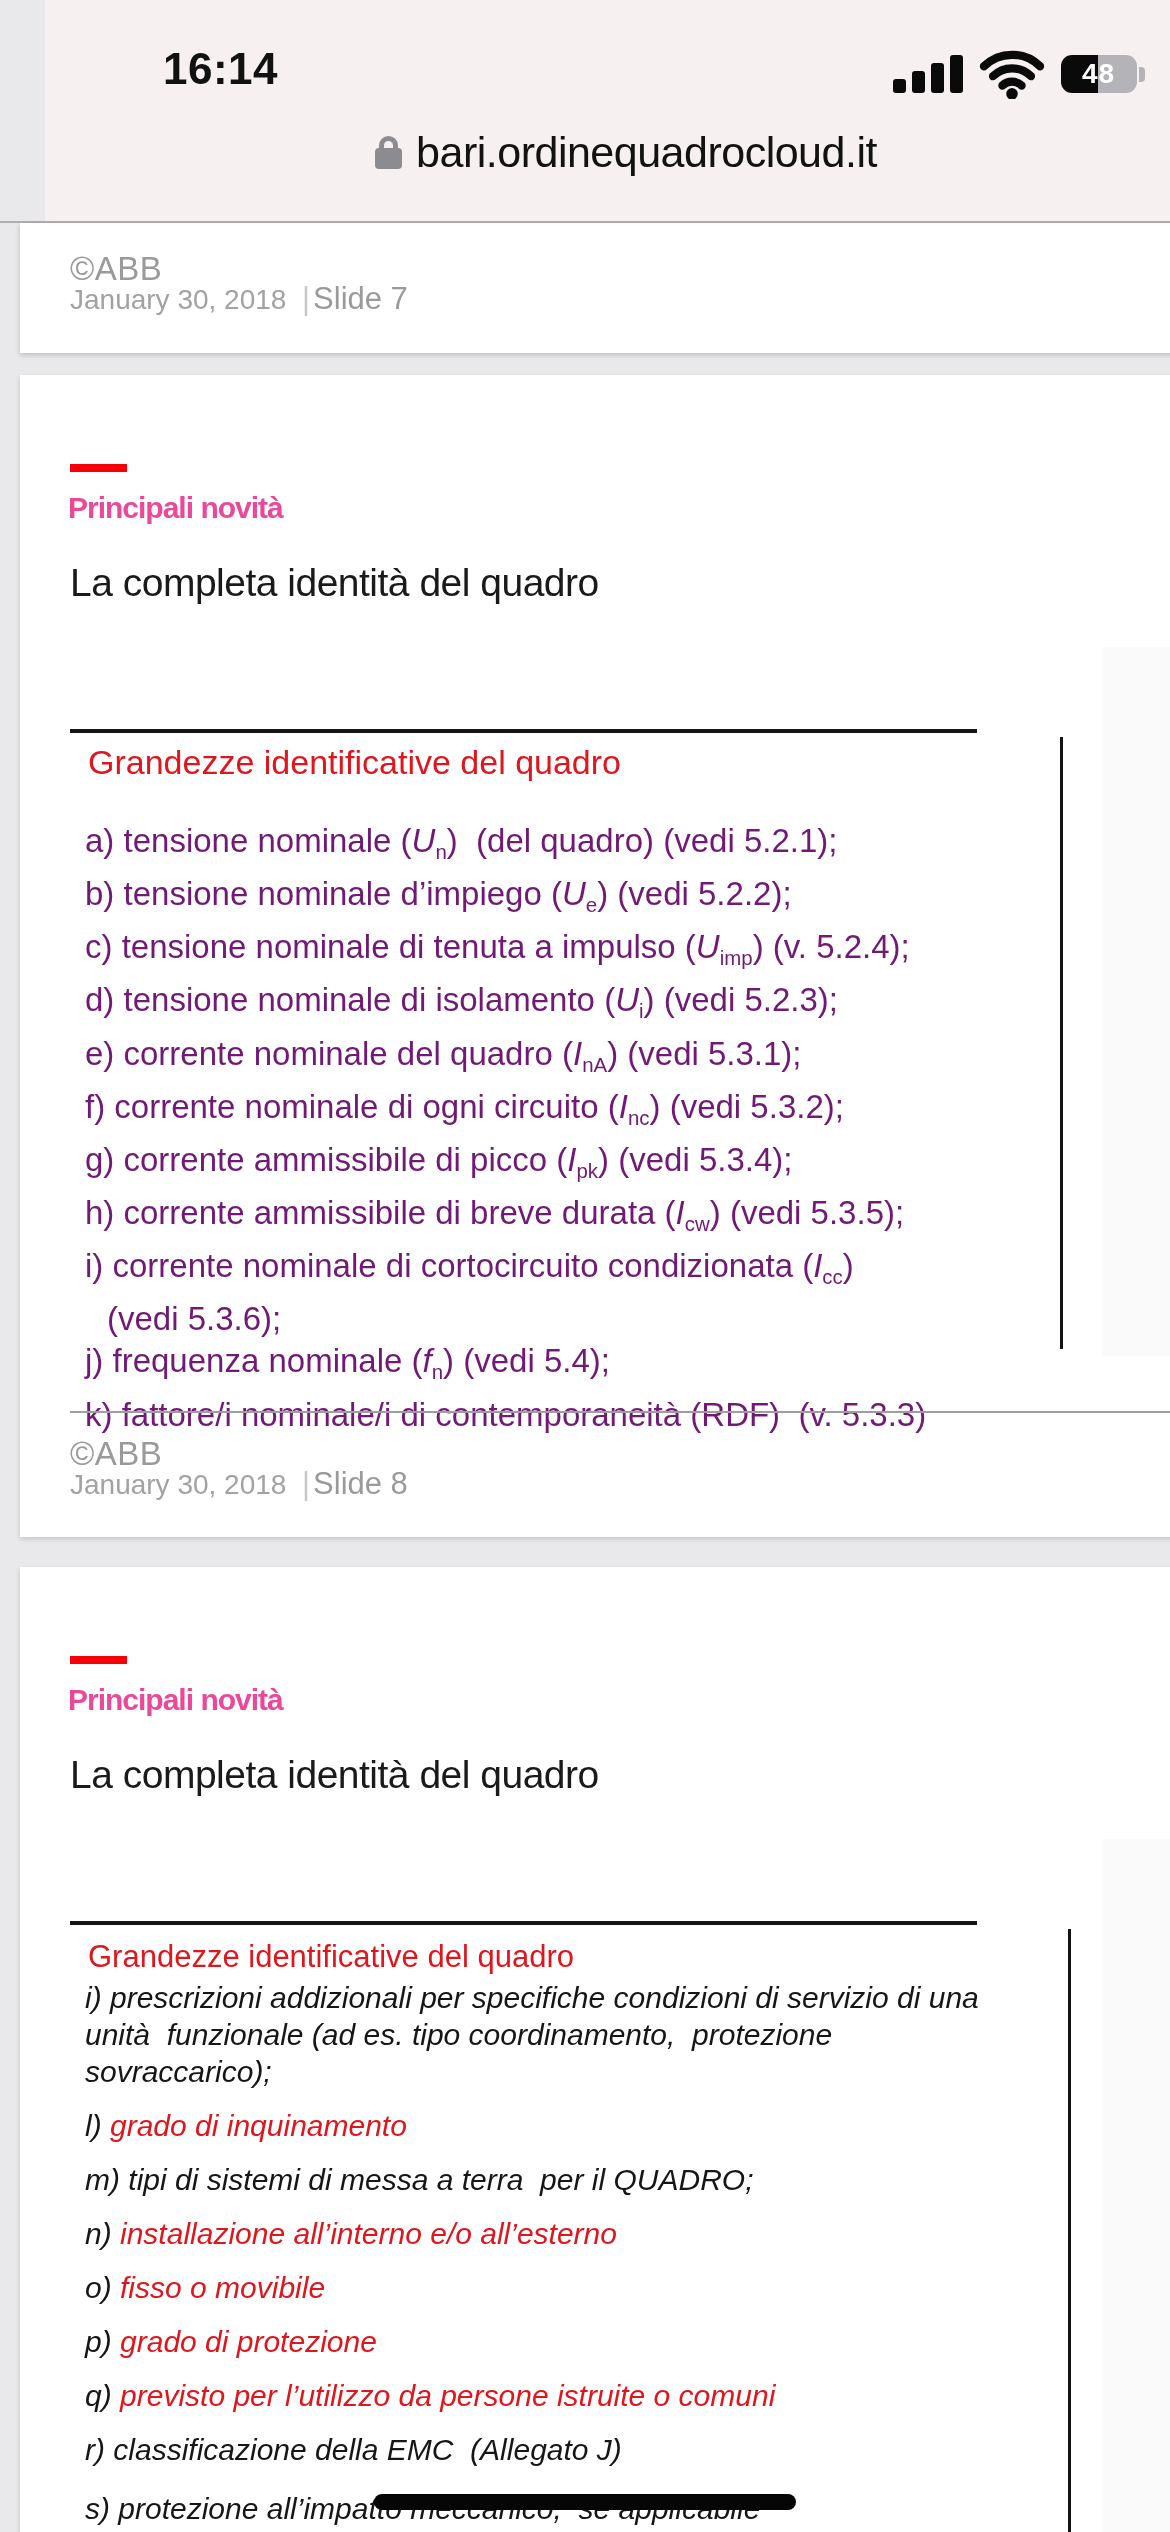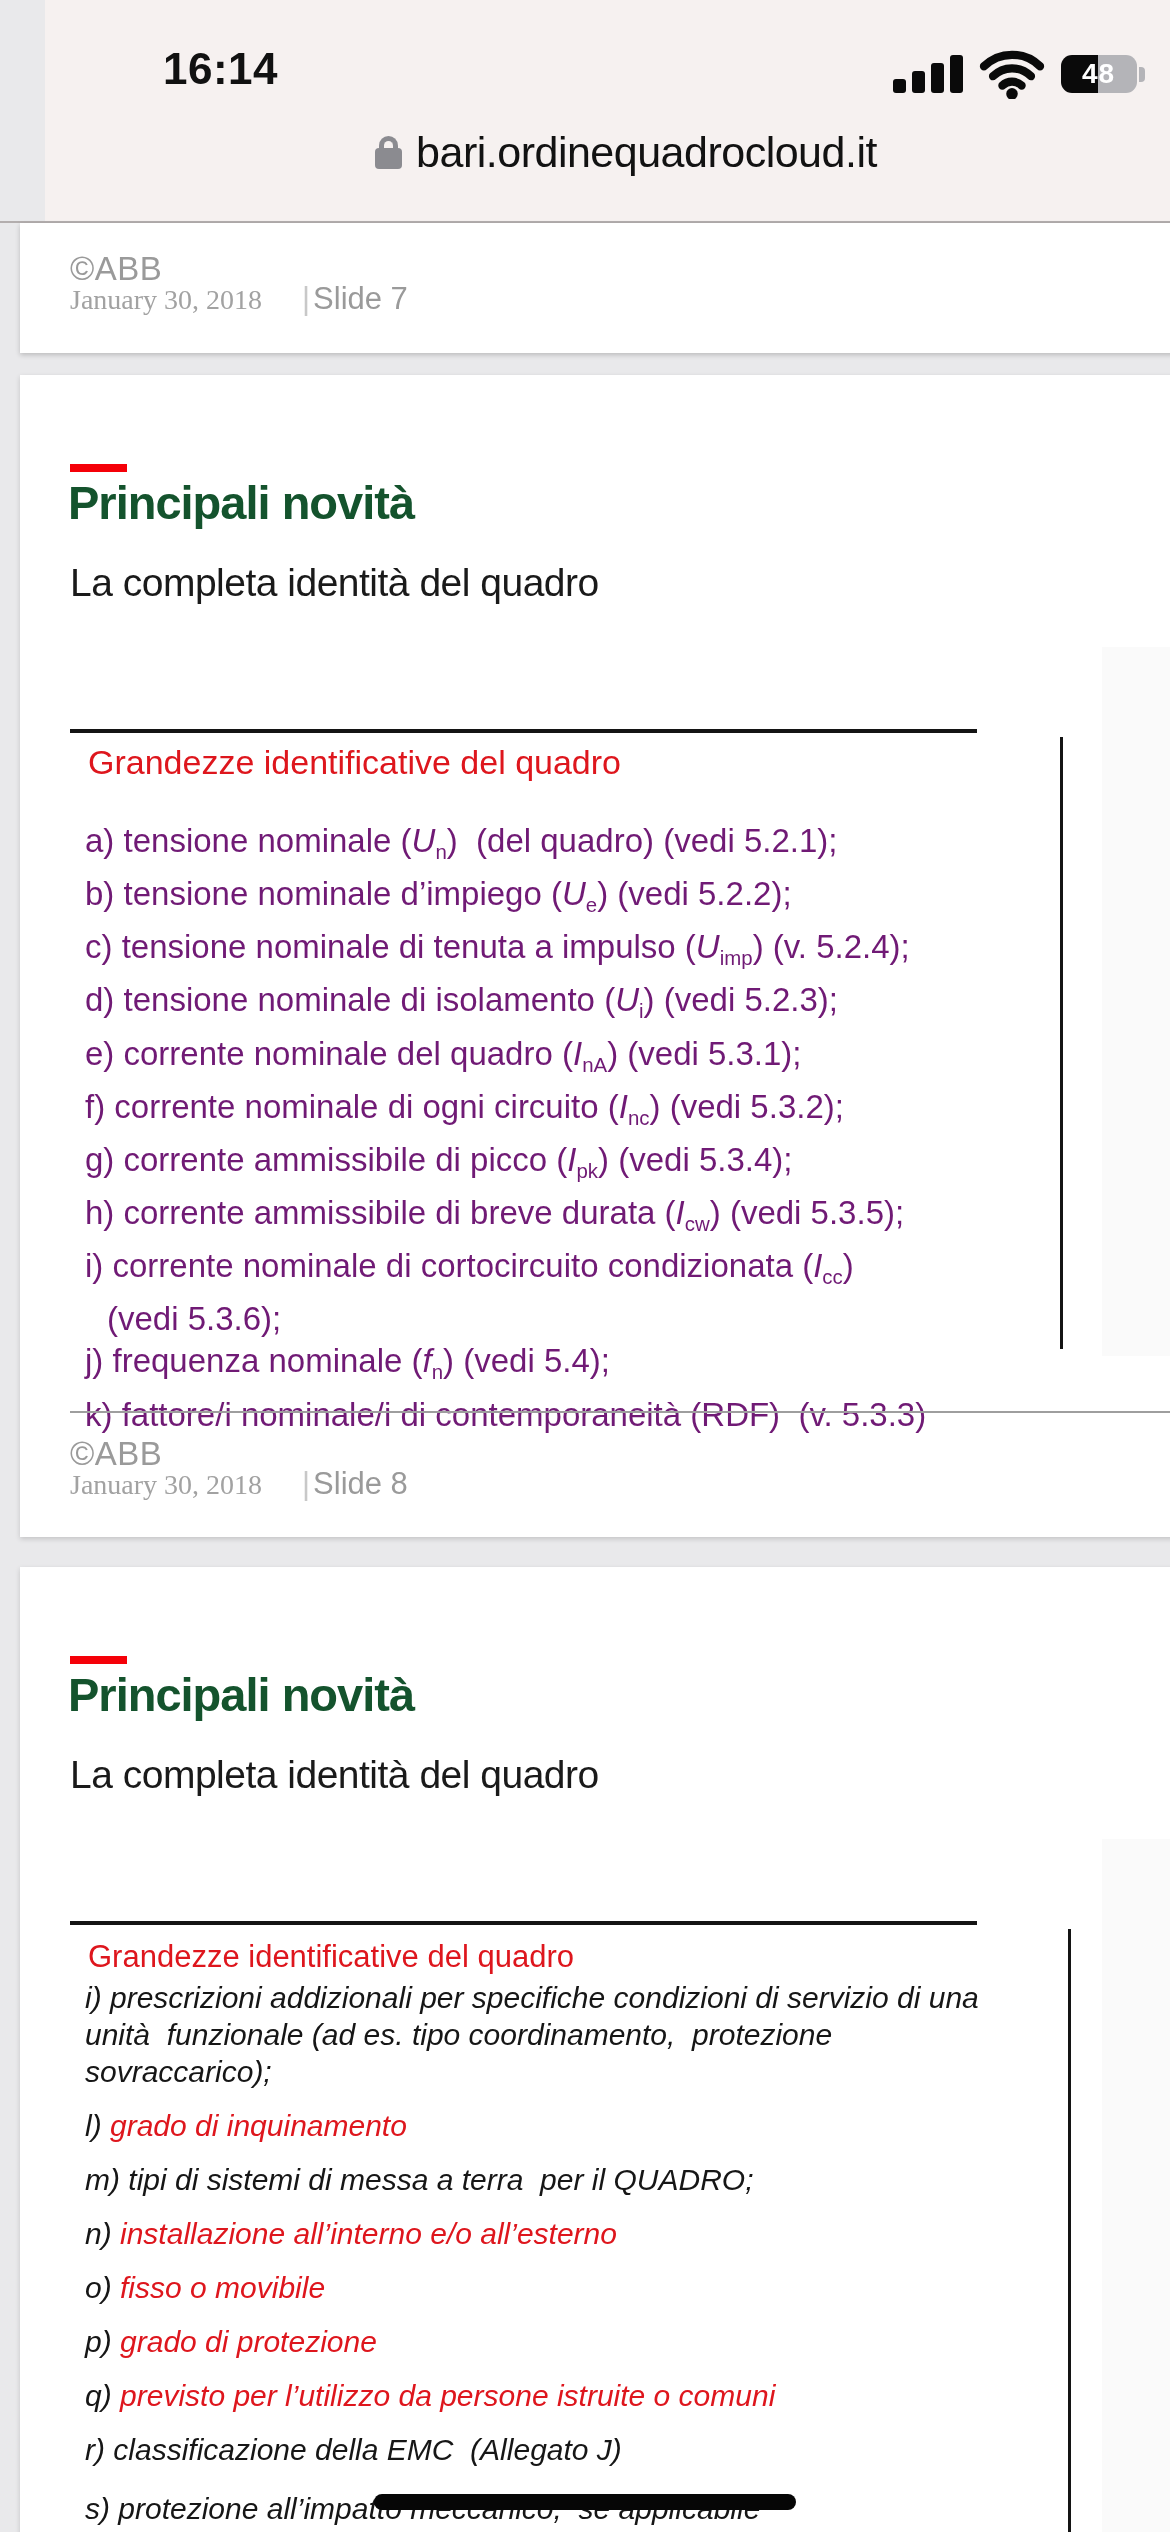--- a/index.html
+++ b/index.html
@@ -30,21 +30,21 @@
   .lock::before{content:'';position:absolute;top:-12px;left:4px;width:9px;height:14px;
       border:5px solid #8b8b90;border-bottom:none;border-radius:10px 10px 0 0;}
   .url-text{font-size:43px;color:#121212;letter-spacing:-0.5px;}
   
   .card{position:absolute;left:20px;width:1160px;background:#fff;box-shadow:0 2px 5px rgba(0,0,0,0.16);}
   #card-slide7{top:223px;height:130px;box-shadow:0 2px 5px rgba(0,0,0,0.2);}
   #card-slide8{top:375px;height:1162px;}
   #card-slide9{top:1567px;height:1162px;}
   
   .dash{position:absolute;left:50px;top:89px;width:57px;height:8px;background:var(--abb_red,#f50008);}
-  .slide-title{position:absolute;left:48px;top:100px;font-size:47px;font-weight:700;color:#14532d;letter-spacing:-1px;}
+  .slide-title{position:absolute;left:48px;top:116px;font-size:30px;font-weight:700;color:#ec4899;letter-spacing:-1px;}
   .slide-subtitle{position:absolute;left:50px;top:186px;font-size:39px;color:#1a1a1a;letter-spacing:-0.5px;text-align:center;}
   .hrule{position:absolute;left:50px;top:354px;width:907px;height:4px;background:#141414;}
   .box-heading{position:absolute;left:68px;font-size:34px;color:var(--heading_red,#dd1420);}
   #card-slide8 .box-heading{top:368px;}
   #card-slide9 .box-heading{top:372px;font-size:31px;}
   .vline{position:absolute;width:3px;background:#141414;}
   #card-slide8 .vline{left:1040px;top:362px;height:612px;}
   #card-slide9 .vline{left:1048px;top:362px;height:770px;}
   .img-margin{position:absolute;left:1082px;width:78px;background:#fafafa;}
   #card-slide8 .img-margin{top:272px;height:709px;}
@@ -56,21 +56,21 @@
   .items9 .para{margin:0 0 17px 0;font-style:italic;}
   .items9 .para:last-child{margin-top:22px;}
   .it{font-style:italic;}
   .sb{font-size:0.62em;vertical-align:-0.35em;letter-spacing:0;}
   .rd{color:var(--heading_red,#e31b20);}
   
   .foot-divider{position:absolute;left:50px;top:1036px;width:1110px;height:2px;background:#9e9e9e;}
   .foot{position:absolute;left:50px;color:#a0a0a0;}
   .foot-abb{font-size:33px;font-weight:400;color:#9a9a9a;letter-spacing:0.5px;}
   .foot-date-row{white-space:nowrap;}
-  .foot-date{display:inline-block;width:232px;font-size:28px;color:#a2a2a2;font-family:Liberation Serif, serif;}
+  .foot-date{display:inline-block;width:232px;font-size:28px;color:#a2a2a2;}
   .foot-sep{display:inline-block;font-size:31px;color:#c8c8c8;}
   .foot-slide{display:inline-block;margin-left:3px;font-size:31px;color:#9a9a9a;}
   #card-slide7 .foot-abb{top:27px;}
   #card-slide7 .foot-date-row{top:58px;}
   #card-slide8 .foot-abb{top:1060px;}
   #card-slide8 .foot-date-row{top:1091px;}
   
   .home-indicator{position:absolute;left:374px;top:2494px;width:422px;height:16px;border-radius:9px;background:#060606;z-index:60;}
 </style>
 </head>

